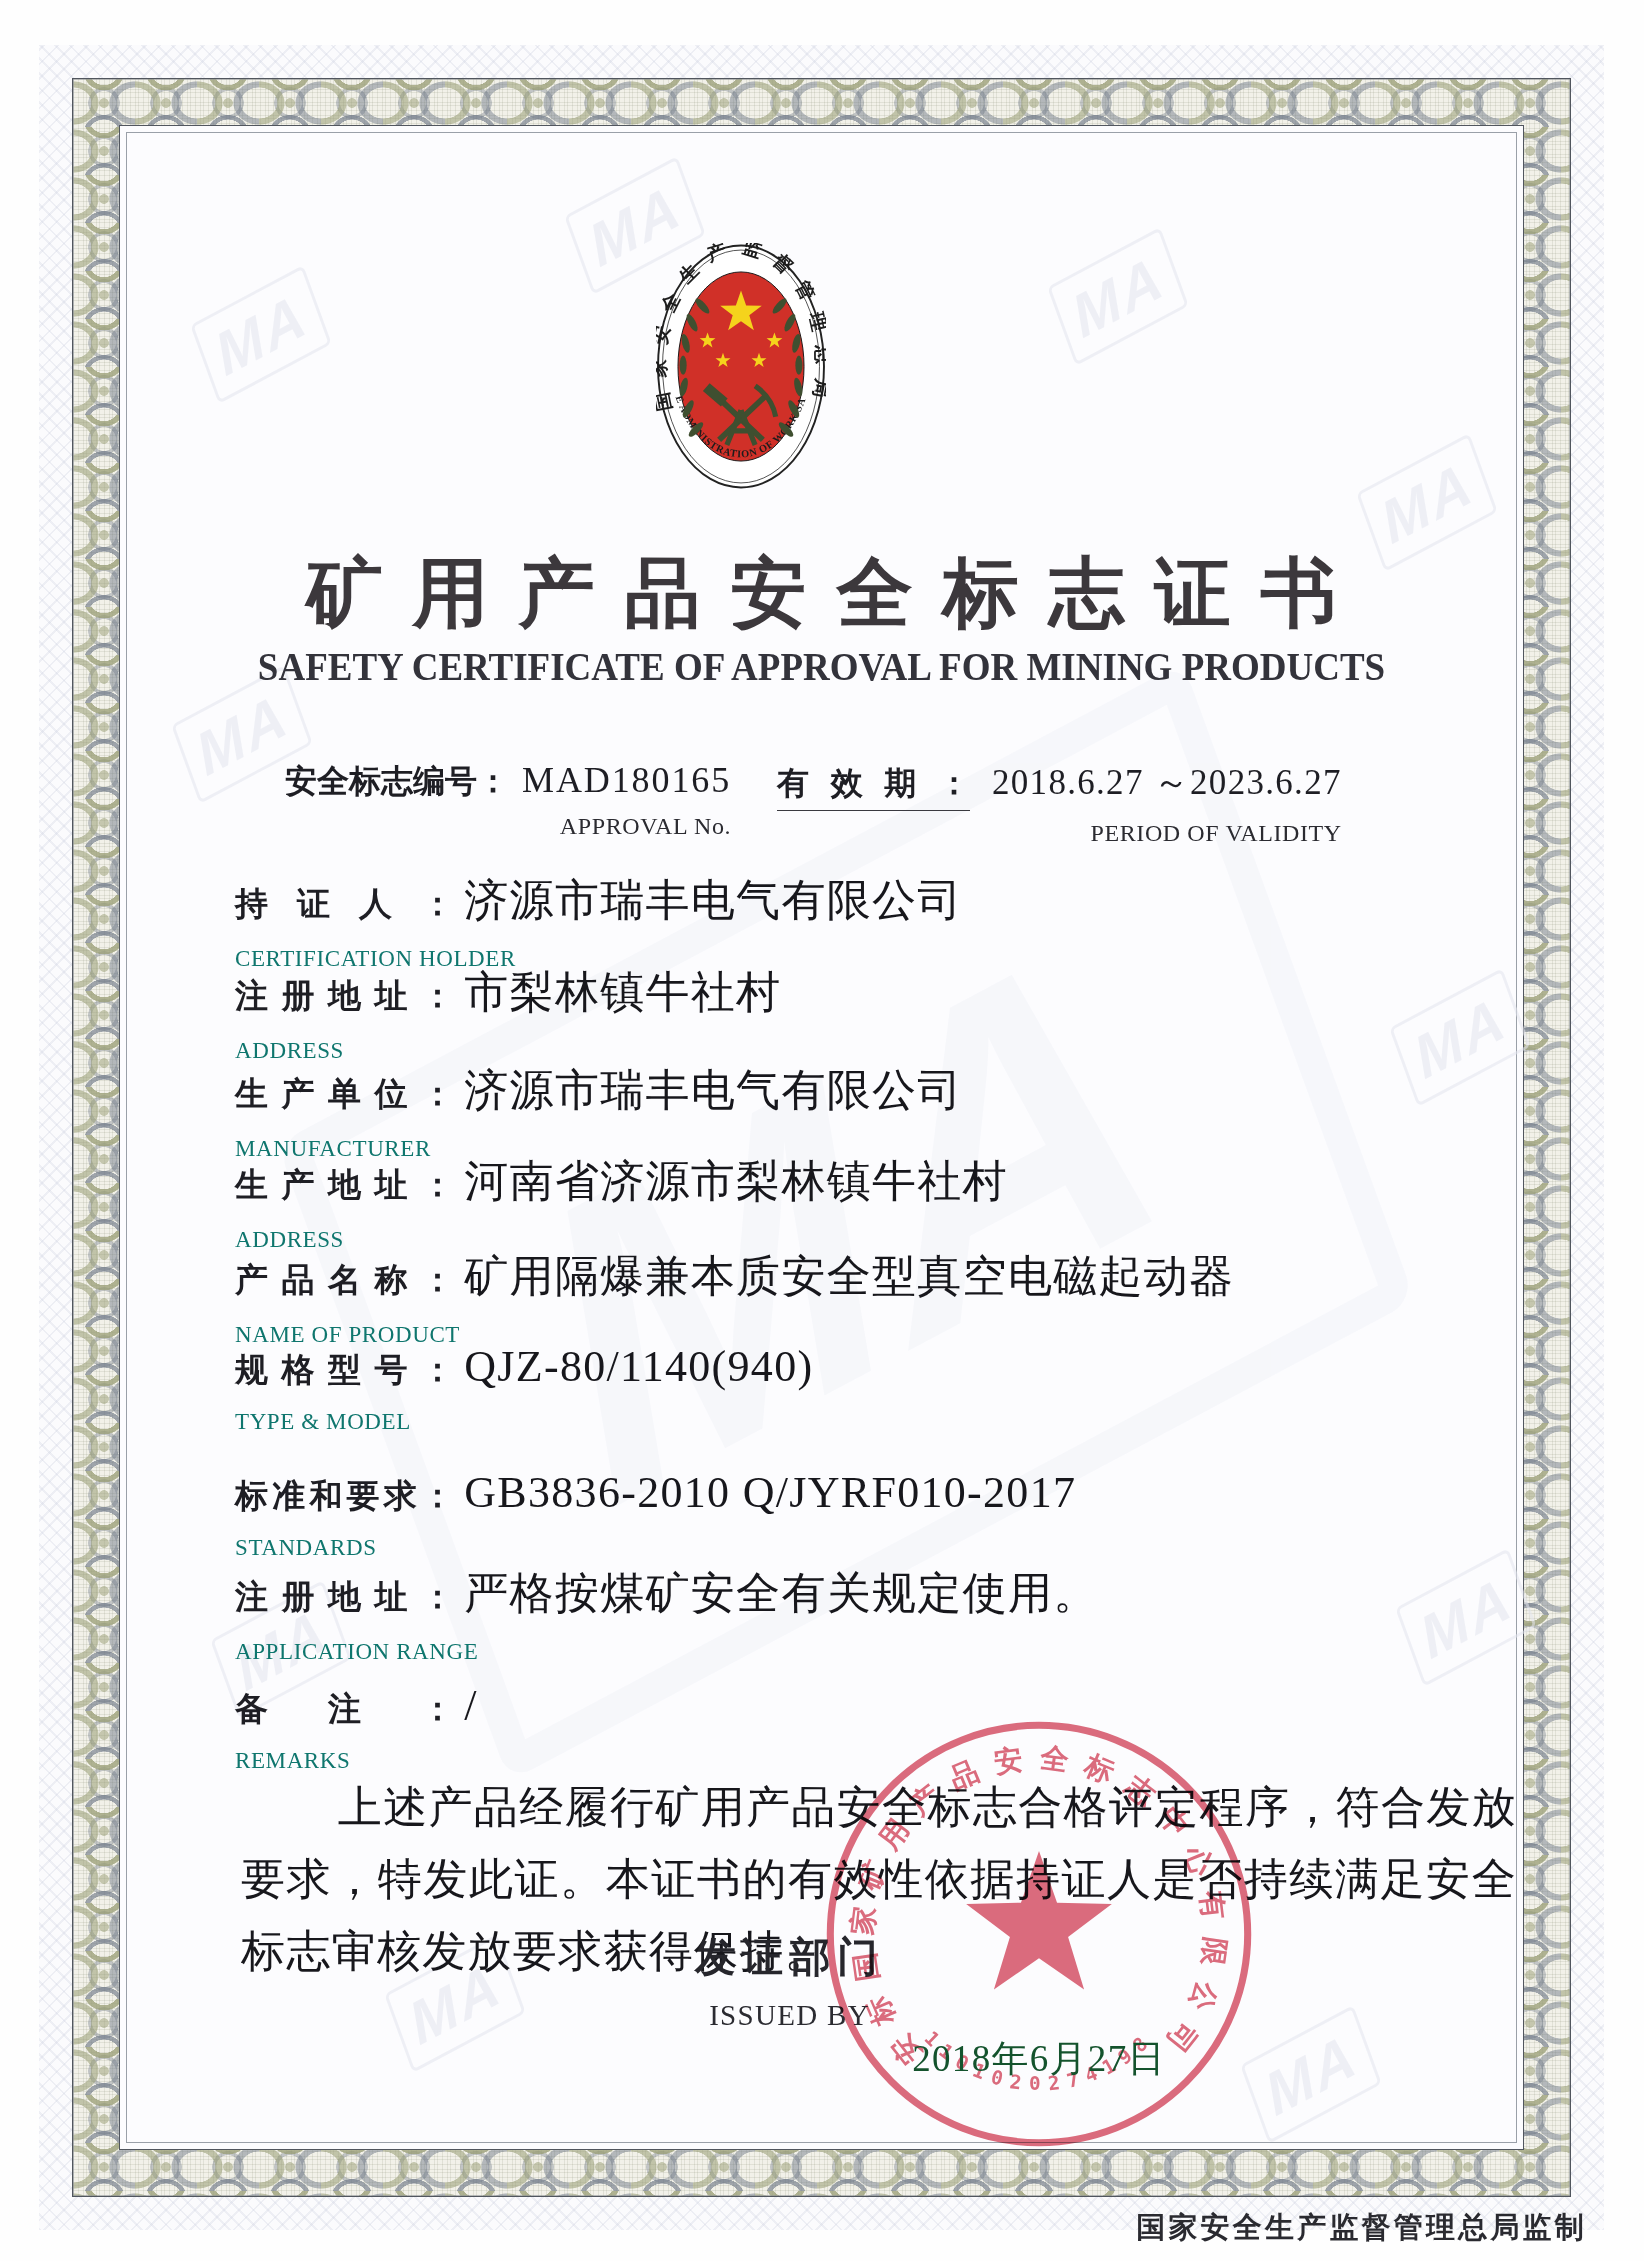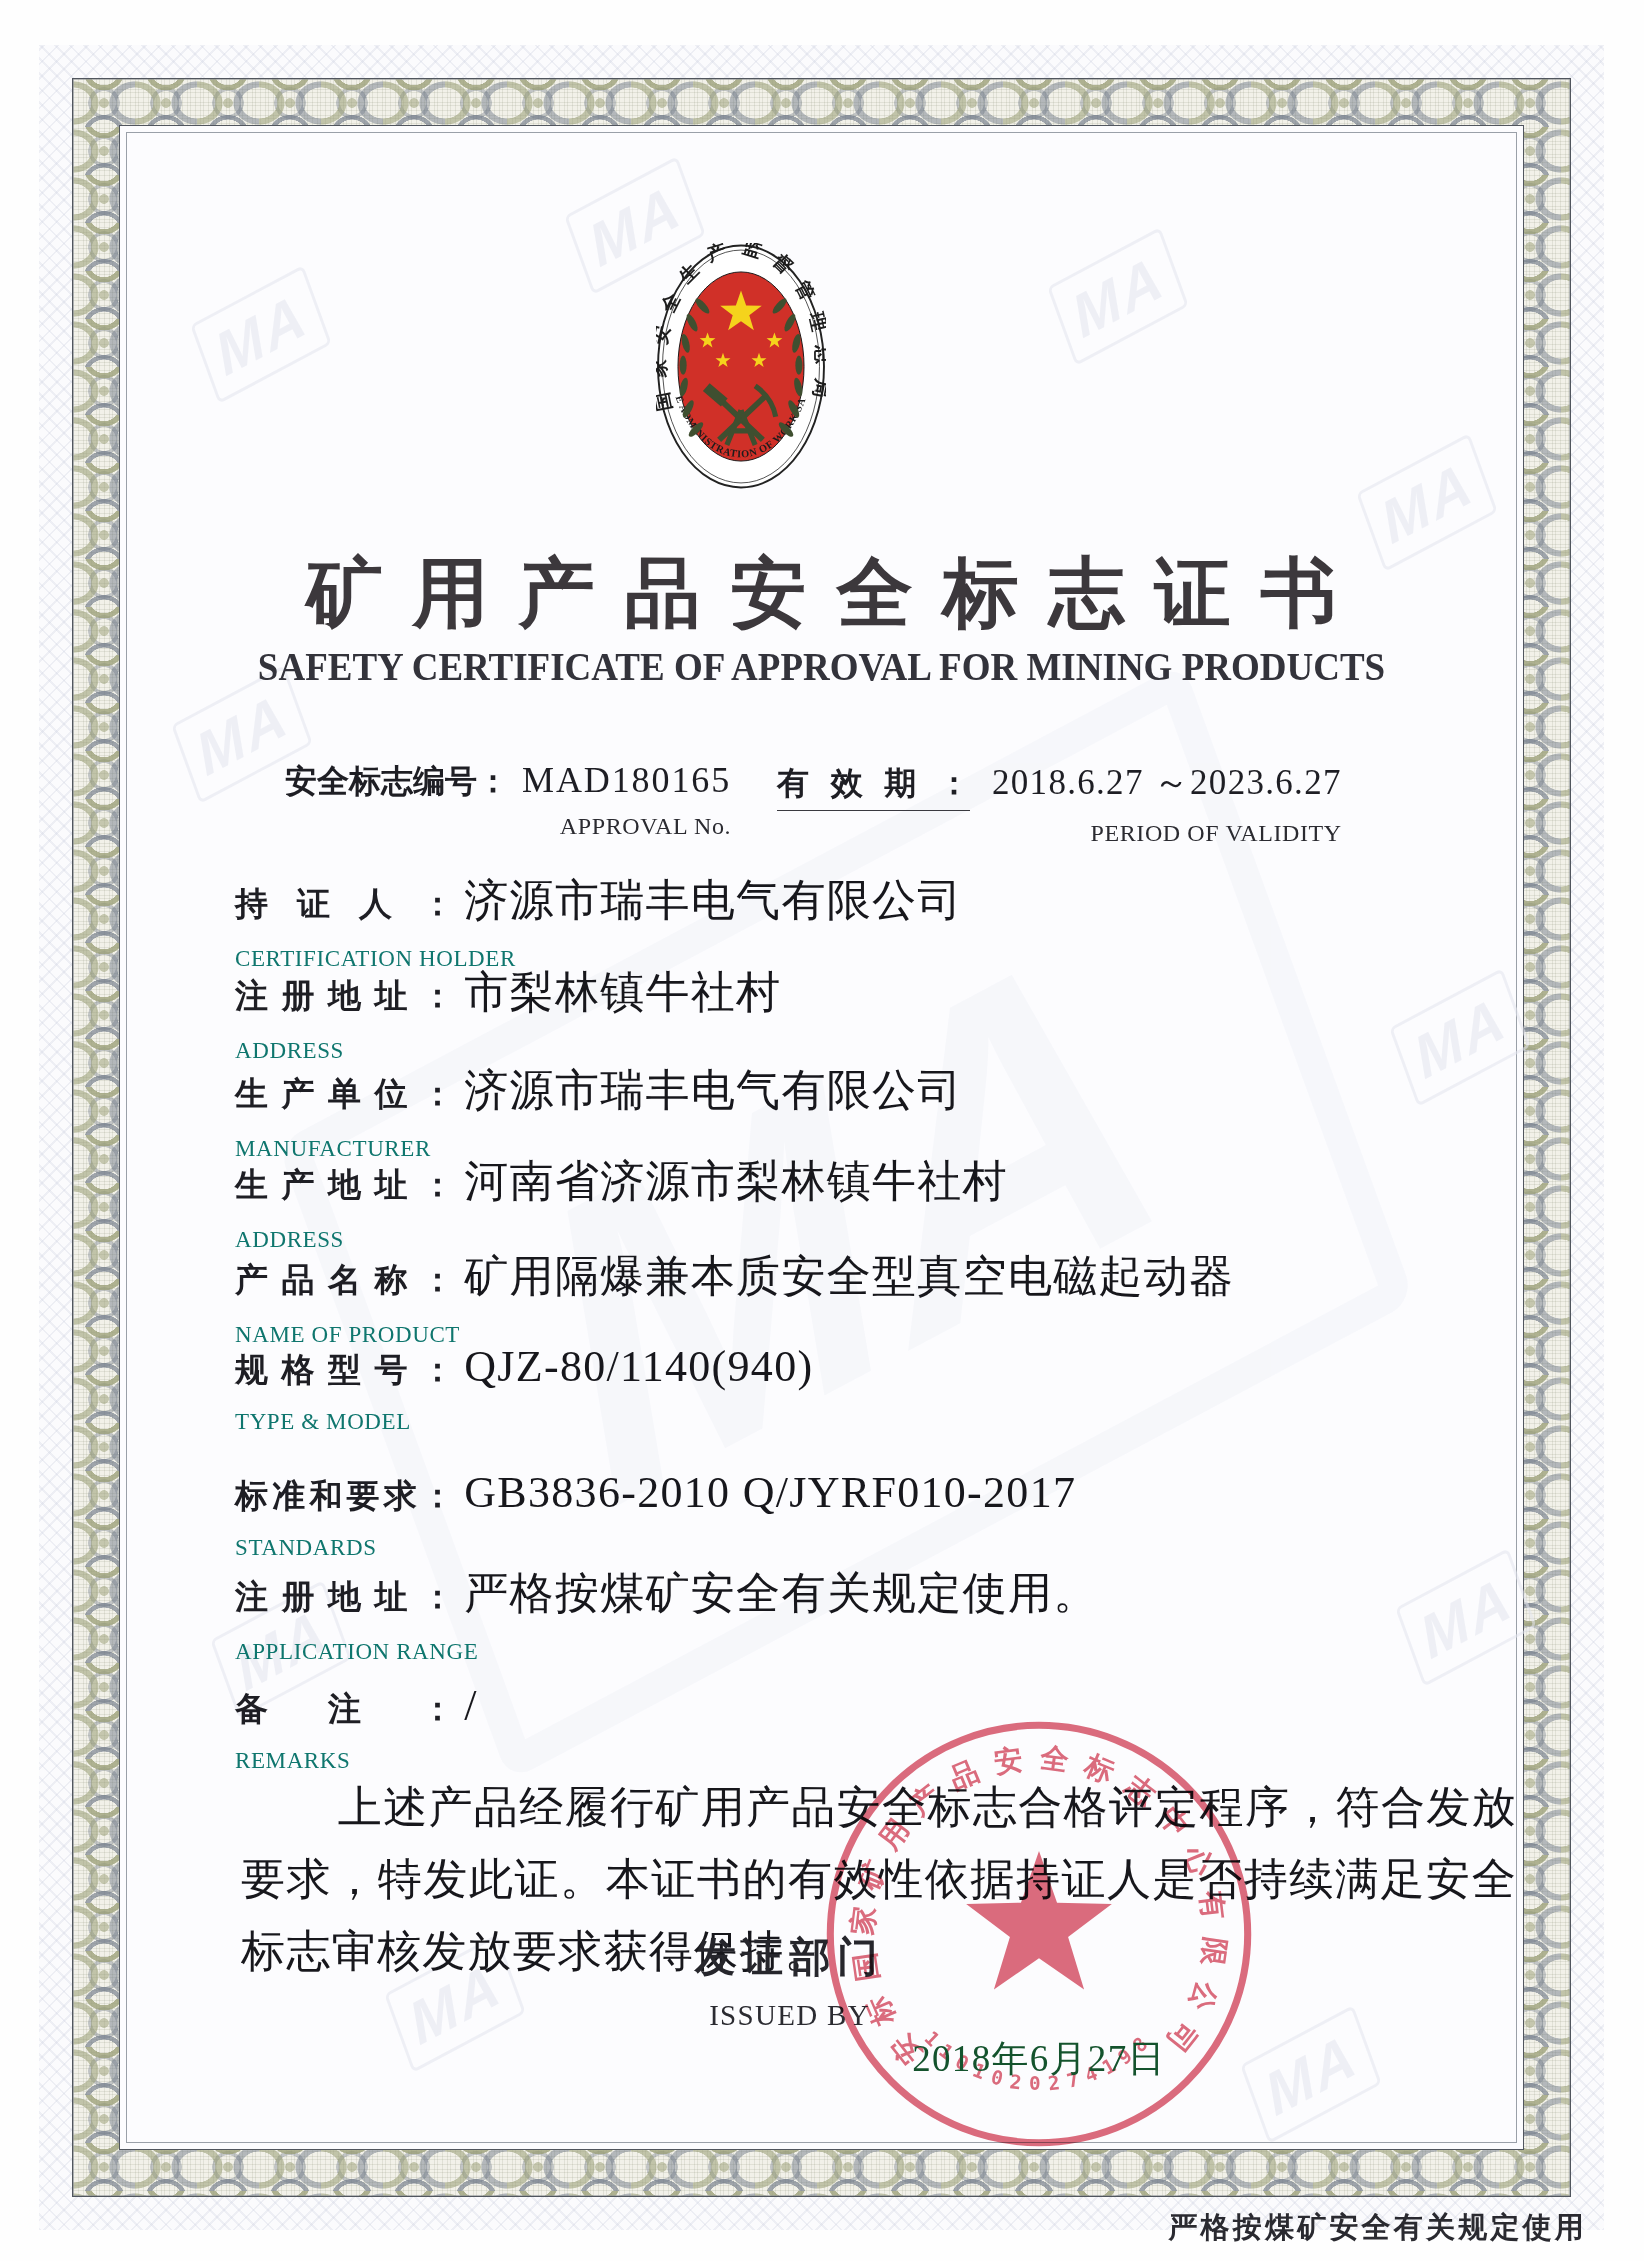--- a/index.html
+++ b/index.html
@@ -261,15 +261,15 @@
             <use href="#star" transform="translate(340,330) scale(3.5)" fill="#d5495e"></use>
           </g>
         </svg>
 
         <div class="issue-date">2018年6月27日</div>
 
       </div>
     </div>
   </div>
 
-  <div class="footer">严格按煤矿安全有关规定使用</div>
+  <div class="footer">国家安全生产监督管理总局监制</div>
 </div>
 
 
 </body></html>

